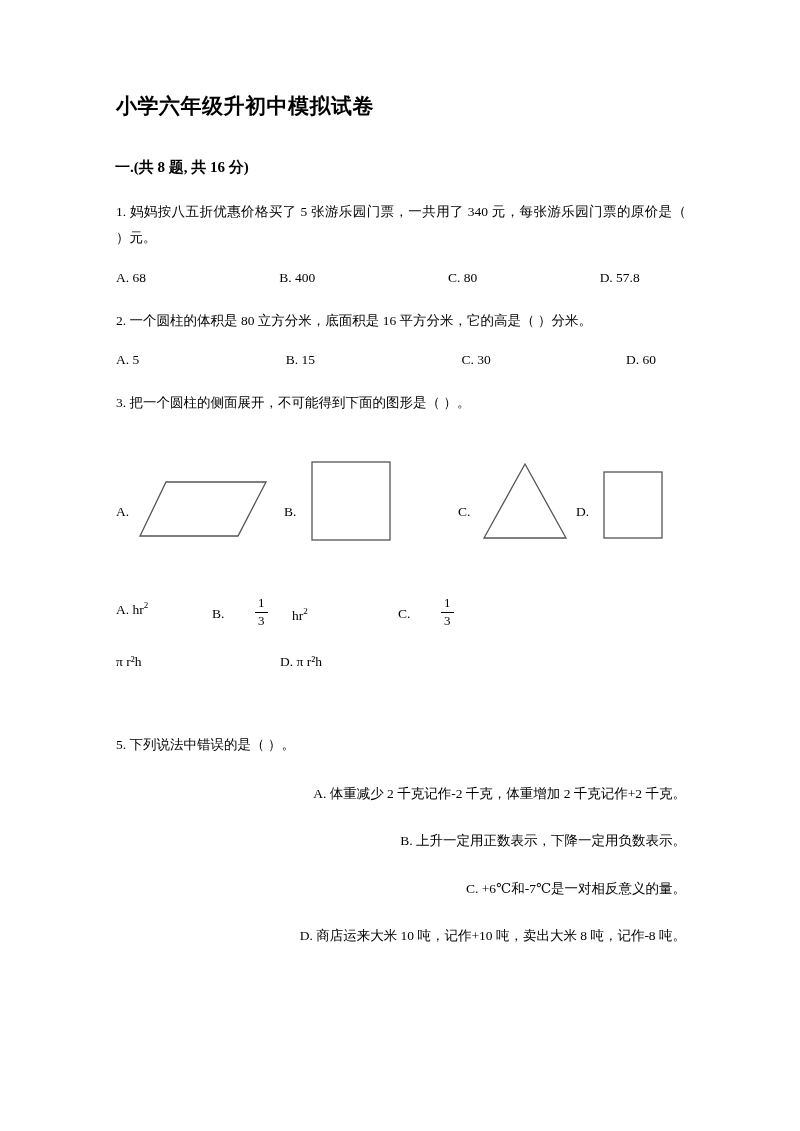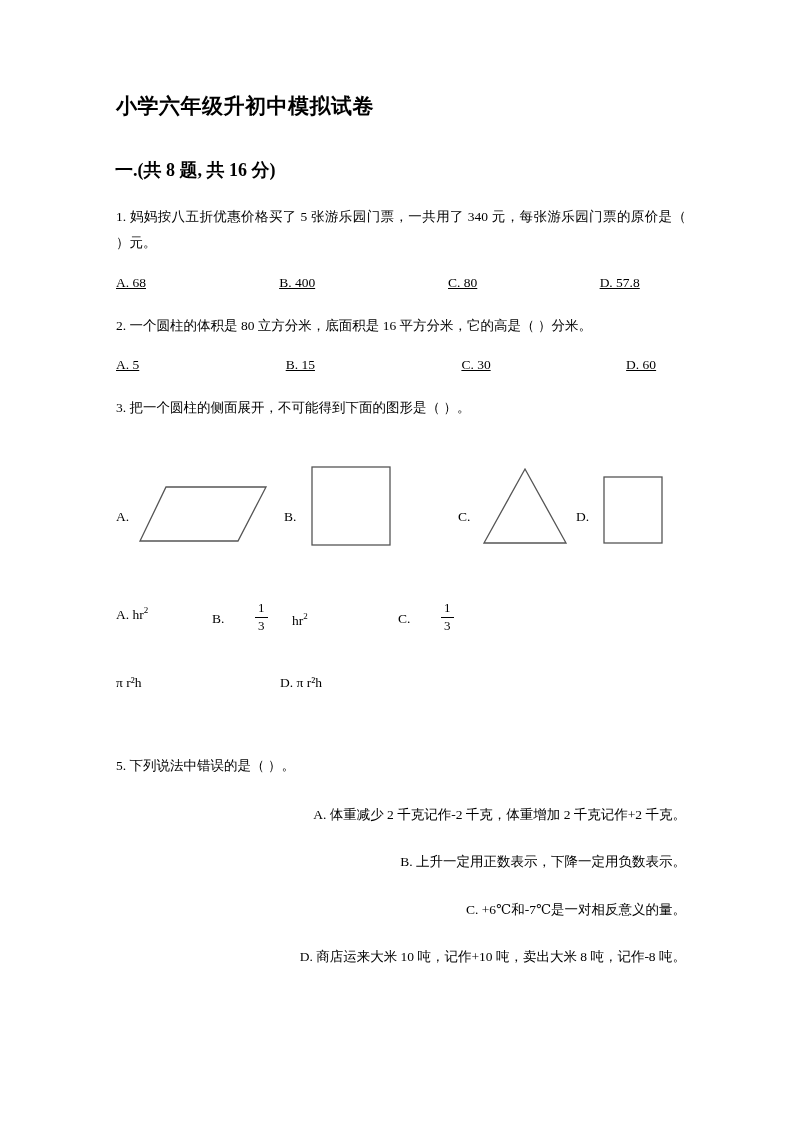--- a/index.html
+++ b/index.html
@@ -27,42 +27,41 @@
     top: 0;
     width: 570px;
   }
   .doc-title {
     font-size: 21px;
     font-weight: bold;
     margin-top: 92px;
     letter-spacing: 0.5px;
   }
   .section-head {
-    font-size: 18px;
+    font-size: 15px;
     font-weight: bold;
     margin-top: 38px;
     margin-left: -1px;
   }
   .q {
     font-size: 13.5px;
     line-height: 1.95;
     margin-top: 22px;
     text-align: justify;
   }
   .q.spaced {
     line-height: 2.45;
   }
   .opts {
     display: flex;
     font-size: 13.5px;
     margin-top: 18px;
   }
   .opts span {
     display: inline-block;
-    text-decoration: underline;
   }
   .opt-a { width: 170px; }
   .opt-b { width: 176px; }
   .opt-c { width: 158px; }
   .opt-d { width: 90px; }
 
   .opts2 .opt-a { width: 170px; }
   .opts2 .opt-b { width: 176px; }
   .opts2 .opt-c { width: 165px; }
   .opts2 .opt-d { width: 60px; }
@@ -103,21 +102,21 @@
     border-top: 1px solid #000;
     margin: 1px 0;
   }
   .frac .den {
     display: block;
     padding: 0 3px;
   }
   .frac-row2 {
     position: relative;
     height: 30px;
-    margin-top: 24px;
+    margin-top: 8px;
     font-size: 13.5px;
   }
   .sub { font-size: 9px; vertical-align: super; }
   .choice-line {
     font-size: 13.5px;
     margin-top: 22px;
     line-height: 1.9;
     text-align: right;
   }
   .gap-big { height: 26px; }

